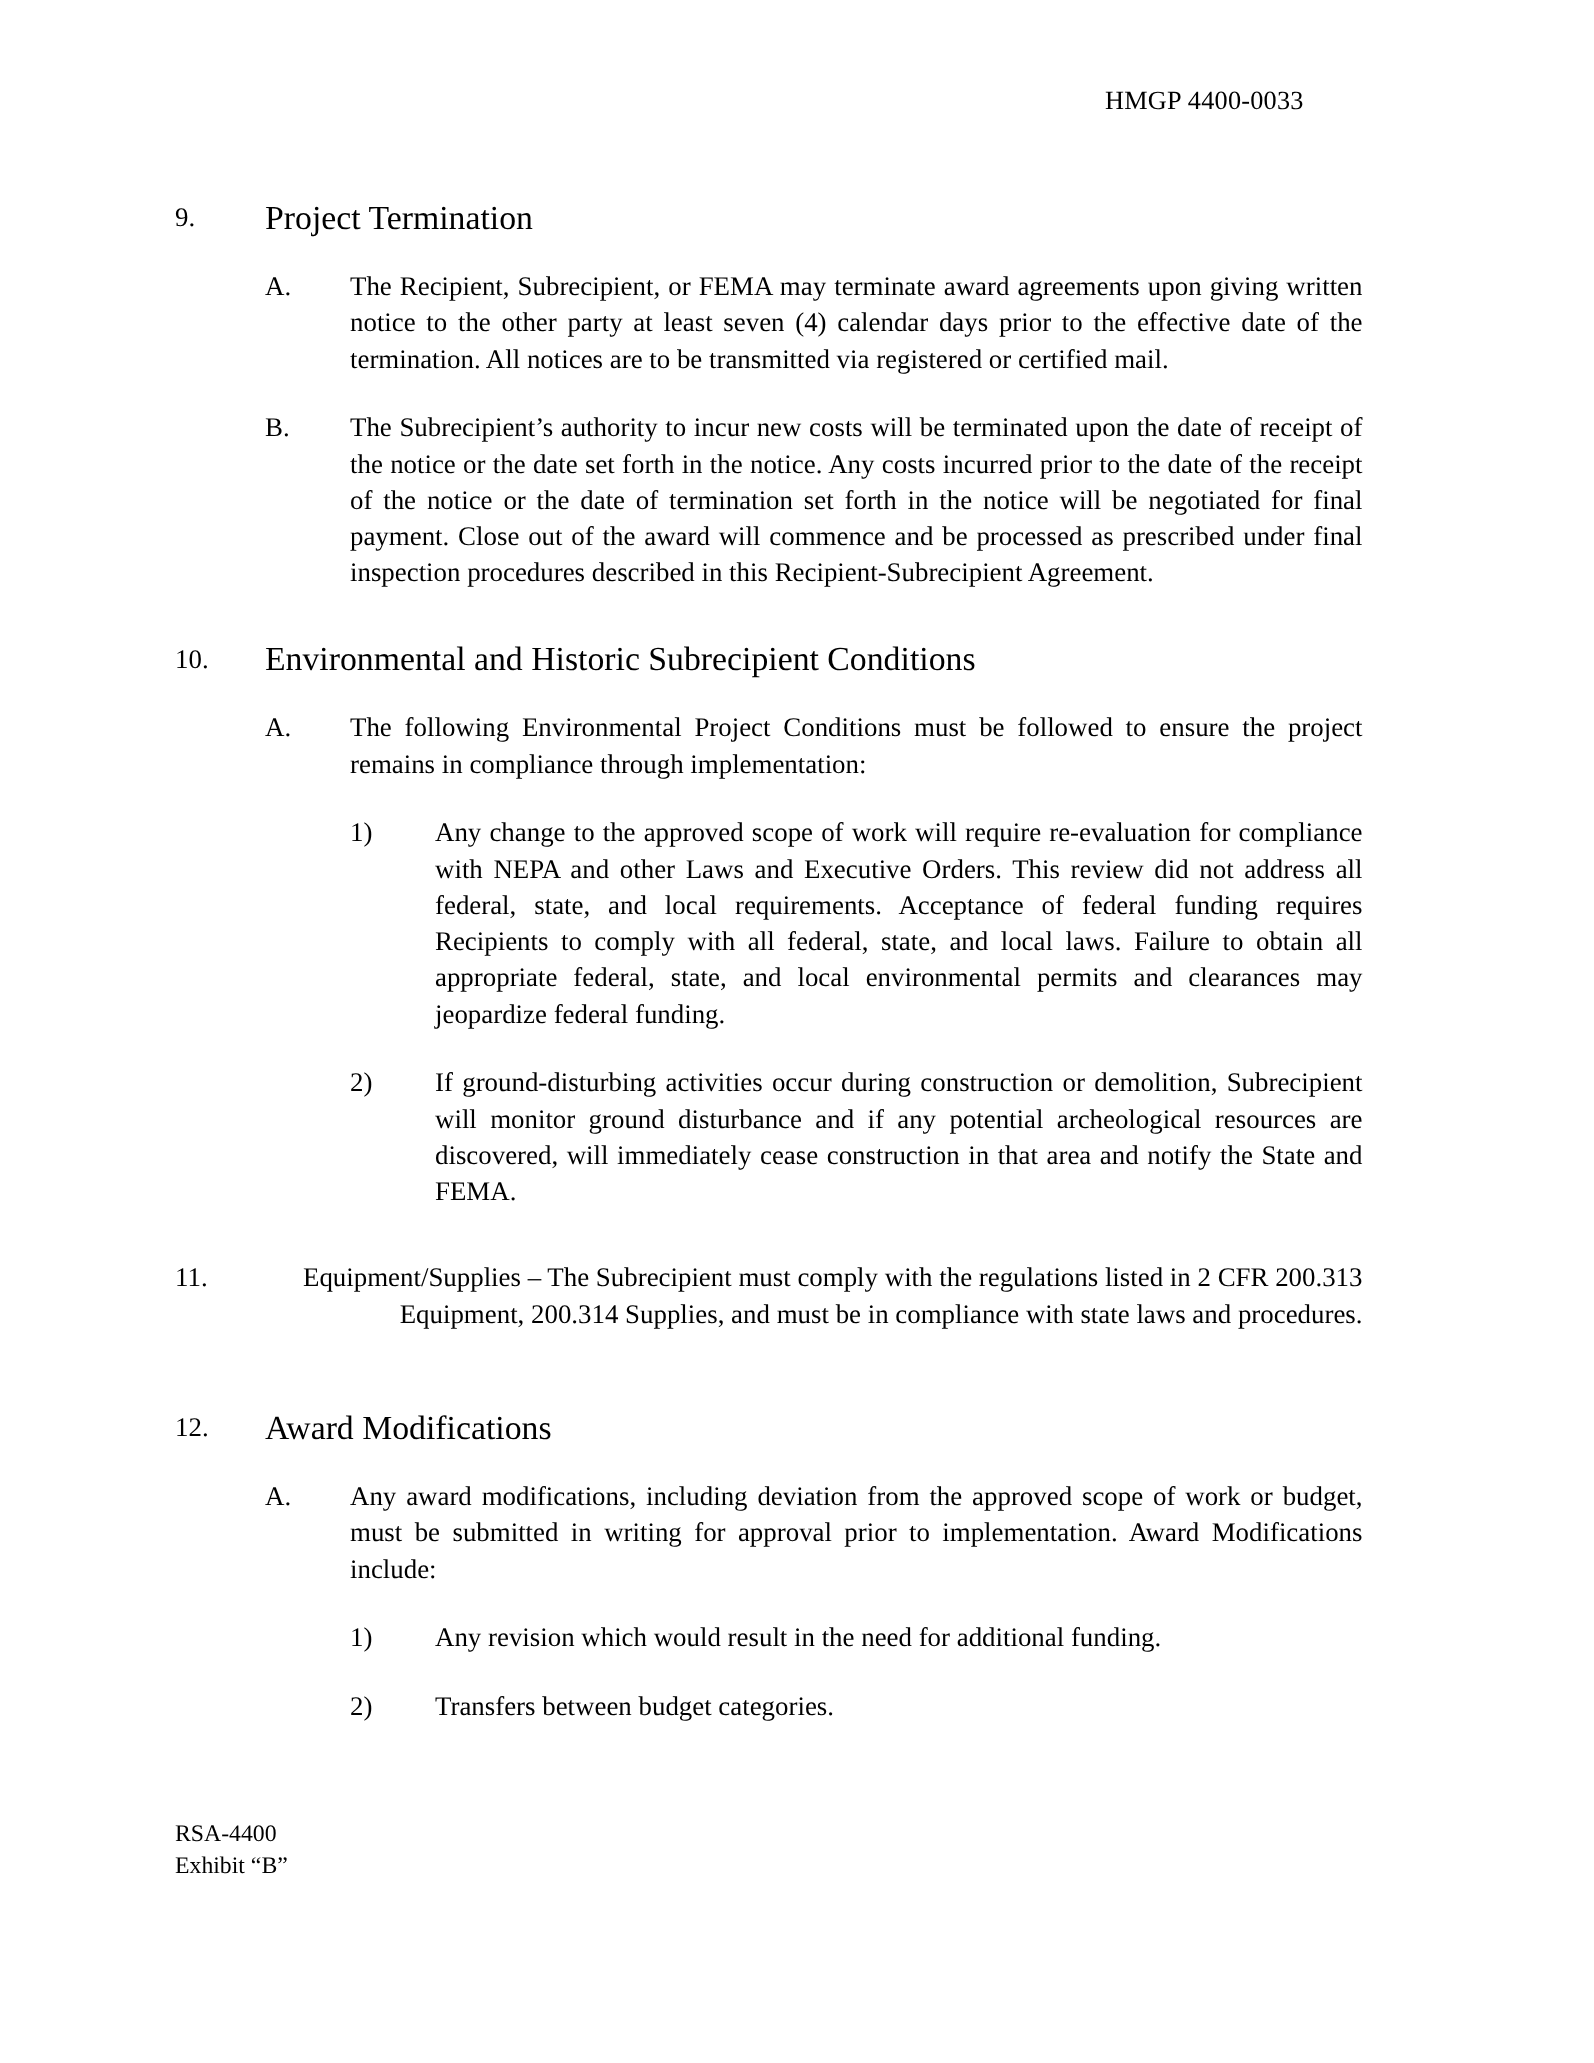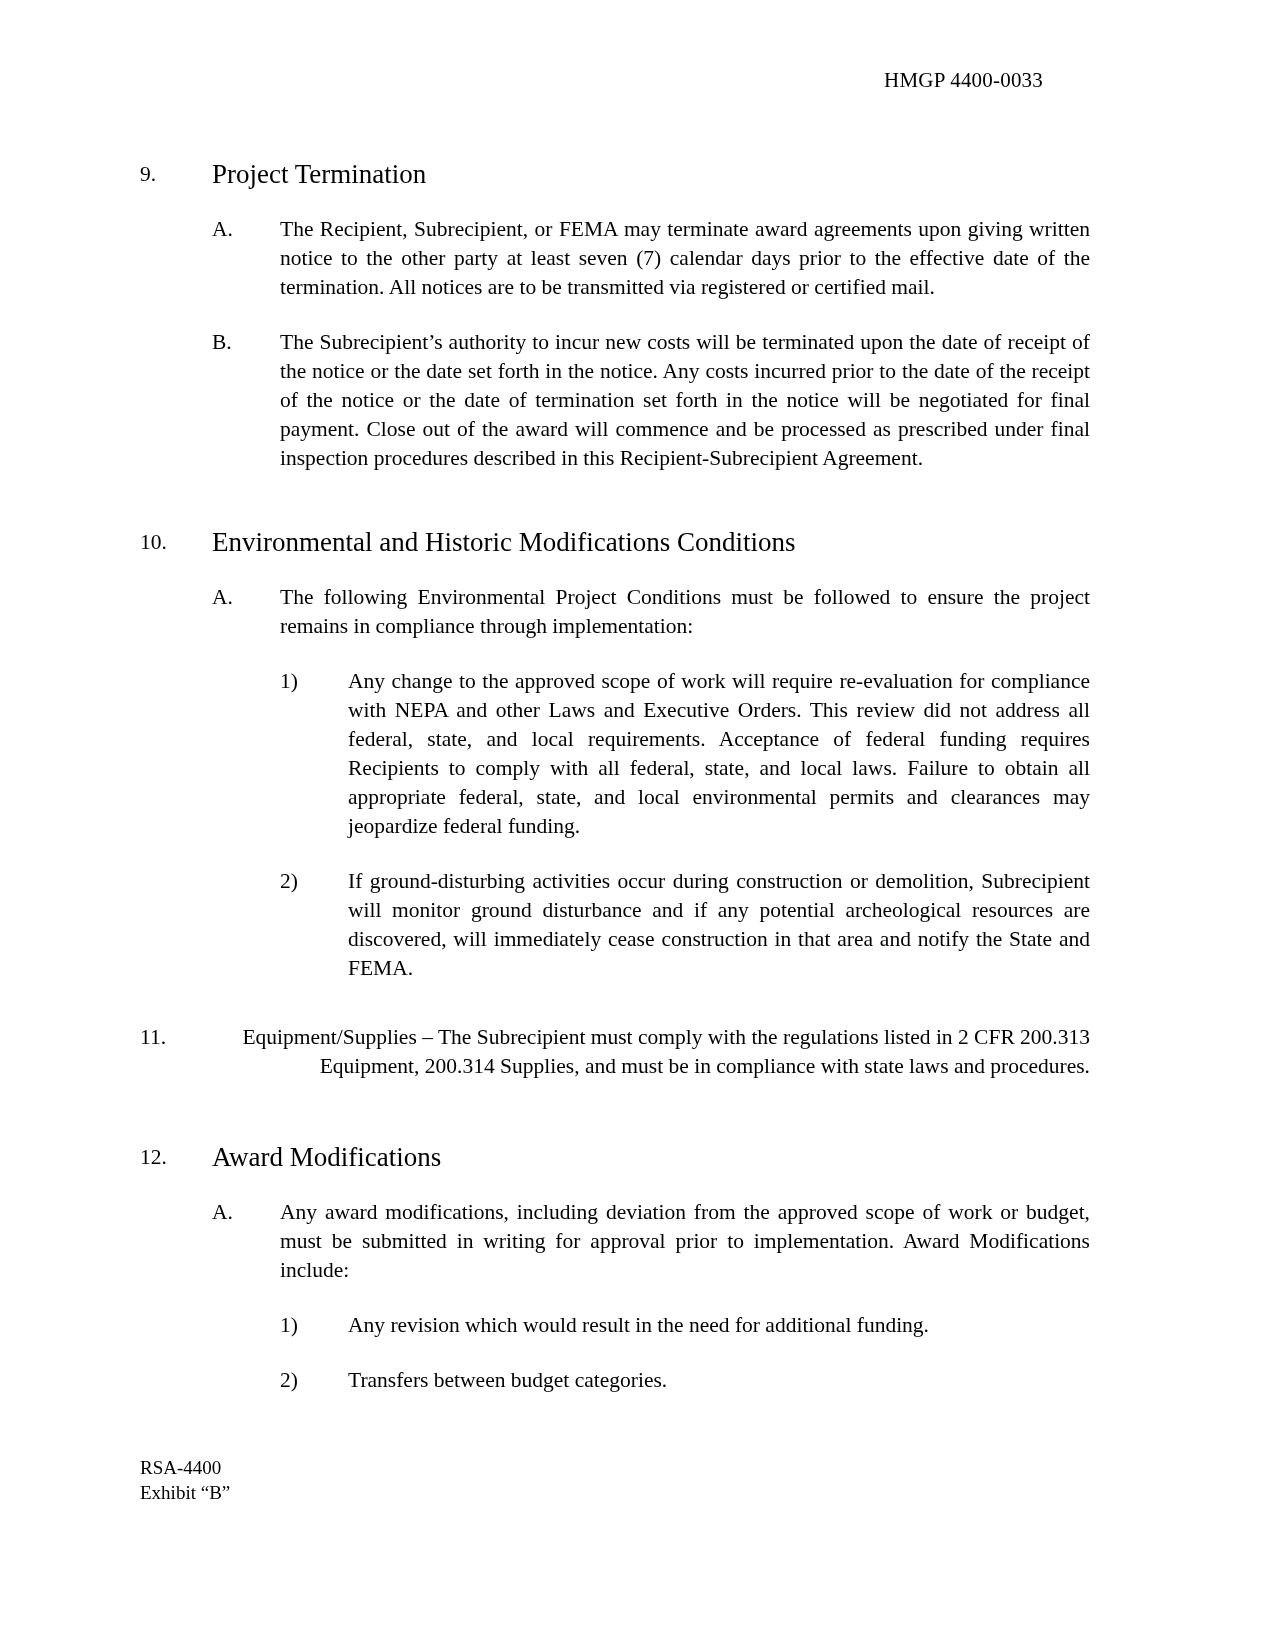--- a/index.html
+++ b/index.html
@@ -132,34 +132,34 @@
 
     <div class="clause">
       <div class="clause-num">9.</div>
       <div class="clause-body">
         <div class="clause-title">Project Termination</div>
       </div>
     </div>
 
     <div class="sub">
       <div class="sub-num">A.</div>
-      <div class="sub-body">The Recipient, Subrecipient, or FEMA may terminate award agreements upon giving written notice to the other party at least seven (7) calendar days prior to the effective date of the termination. All notices are to be transmitted via registered or certified mail.</div>
+      <div class="sub-body">The Recipient, Subrecipient, or FEMA may terminate award agreements upon giving written notice to the other party at least seven (4) calendar days prior to the effective date of the termination. All notices are to be transmitted via registered or certified mail.</div>
     </div>
 
     <div class="sub">
       <div class="sub-num">B.</div>
       <div class="sub-body">The Subrecipient’s authority to incur new costs will be terminated upon the date of receipt of the notice or the date set forth in the notice. Any costs incurred prior to the date of the receipt of the notice or the date of termination set forth in the notice will be negotiated for final payment. Close out of the award will commence and be processed as prescribed under final inspection procedures described in this Recipient-Subrecipient Agreement.</div>
     </div>
 
     <div class="spacer-lg"></div>
 
-    <div class="clause" style="margin-top:41px;margin-bottom:0;">
+    <div class="clause" style="margin-top:26px;margin-bottom:0;">
       <div class="clause-num">10.</div>
       <div class="clause-body">
-        <div class="clause-title">Environmental and Historic Modifications Conditions</div>
+        <div class="clause-title">Environmental and Historic Subrecipient Conditions</div>
       </div>
     </div>
 
     <div class="sub">
       <div class="sub-num">A.</div>
       <div class="sub-body">The following Environmental Project Conditions must be followed to ensure the project remains in compliance through implementation:</div>
     </div>
 
     <div style="margin-left:72px;">
       <div class="subsub">

